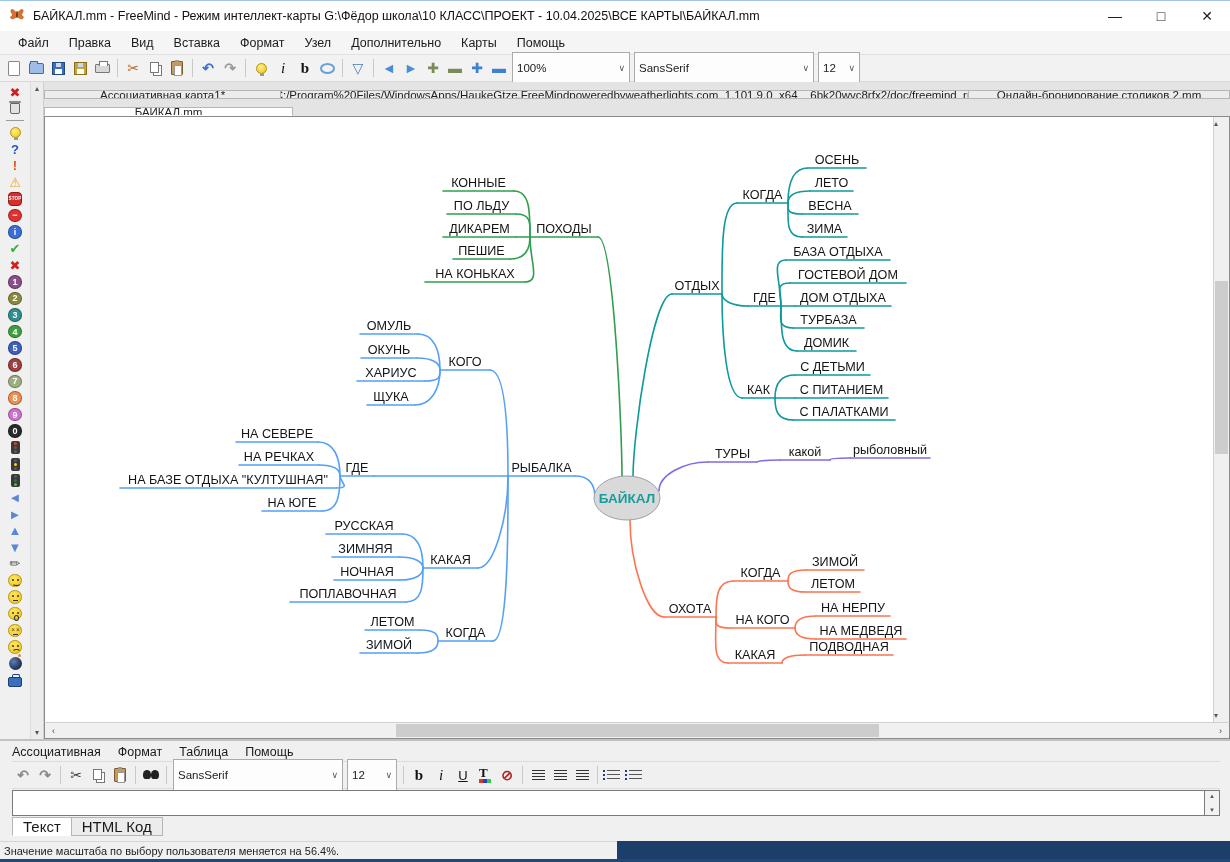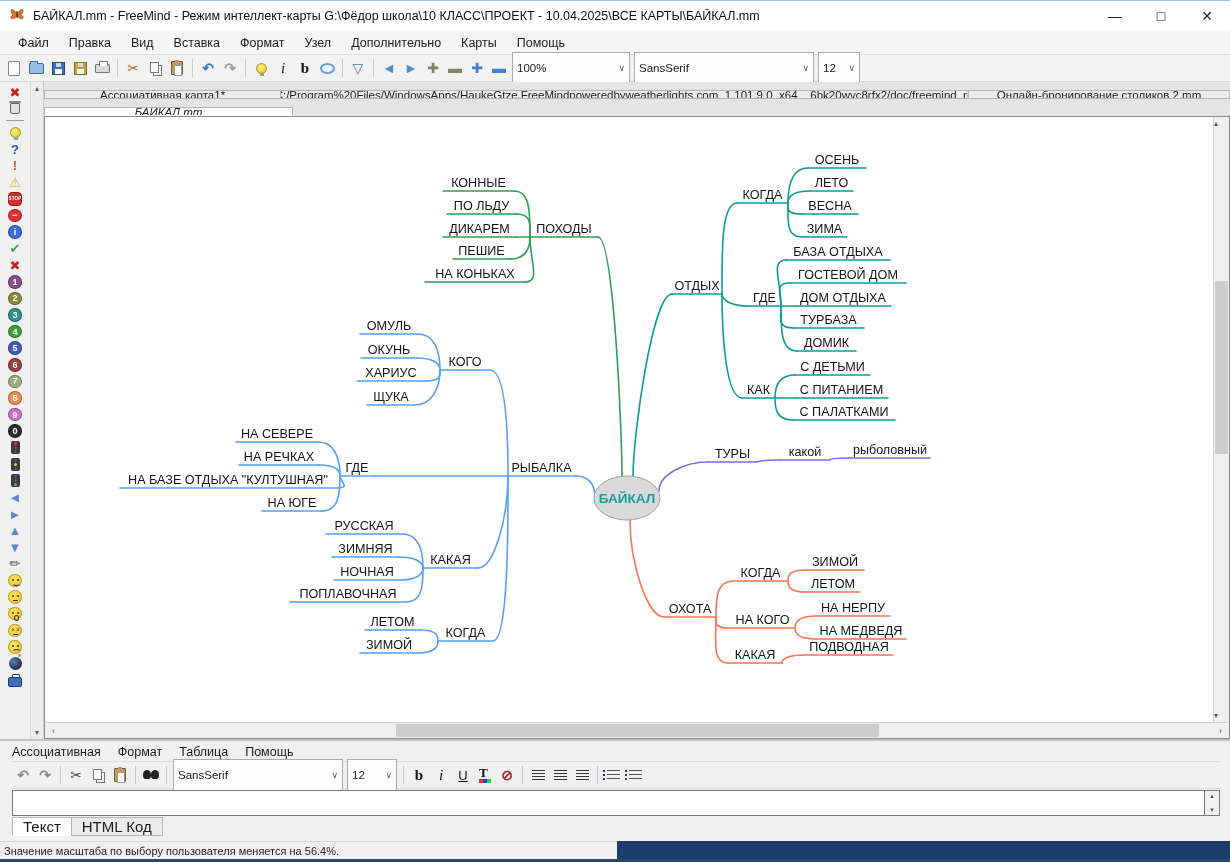--- a/index.html
+++ b/index.html
@@ -366,21 +366,21 @@
       </div>
     </div>
 
     <div class="right-col">
       <div class="tabrow" id="tabrow0">
           <span class="tab" style="flex: 0 0 20%;">Ассоциативная карта1*</span>
           <span class="tab" style="flex: 0 0 58%;">file:/C:/Program%20Files/WindowsApps/HaukeGtze.FreeMindpoweredbyweatherlights.com_1.101.9.0_x64__6bk20wvc8rfx2/doc/freemind_ru.mm</span>
           <span class="tab" style="flex: 0 0 22%;">Онлайн-бронирование столиков 2.mm</span>
         </div>
       <div class="tabrow" id="tabrow1">
-          <span class="tab active" style="flex: 0 0 21%; font-style: italic;">БАЙКАЛ.mm</span>
+          <span class="tab active" style="flex: 0 0 21%;">БАЙКАЛ.mm</span>
         </div>
 
       <div class="map-row">
         <div class="map-canvas">
           <svg id="mapsvg" width="1150" height="600" viewBox="0 0 1150 600">
               <g>
                 <path d="M 553 120 C 569 120, 577 318, 577 360" stroke="#2f9e4f" fill="none" stroke-width="1.6" stroke-linecap="round"></path>
                 <path d="M 469 74 C 485 74, 485 94.7, 485 120" stroke="#2f9e4f" fill="none" stroke-width="1.6" stroke-linecap="round"></path>
                 <path d="M 471 97 C 487 97, 485 107.35, 485 120" stroke="#2f9e4f" fill="none" stroke-width="1.6" stroke-linecap="round"></path>
                 <path d="M 471 120 L 485 120" stroke="#2f9e4f" fill="none" stroke-width="1.6" stroke-linecap="round"></path>

